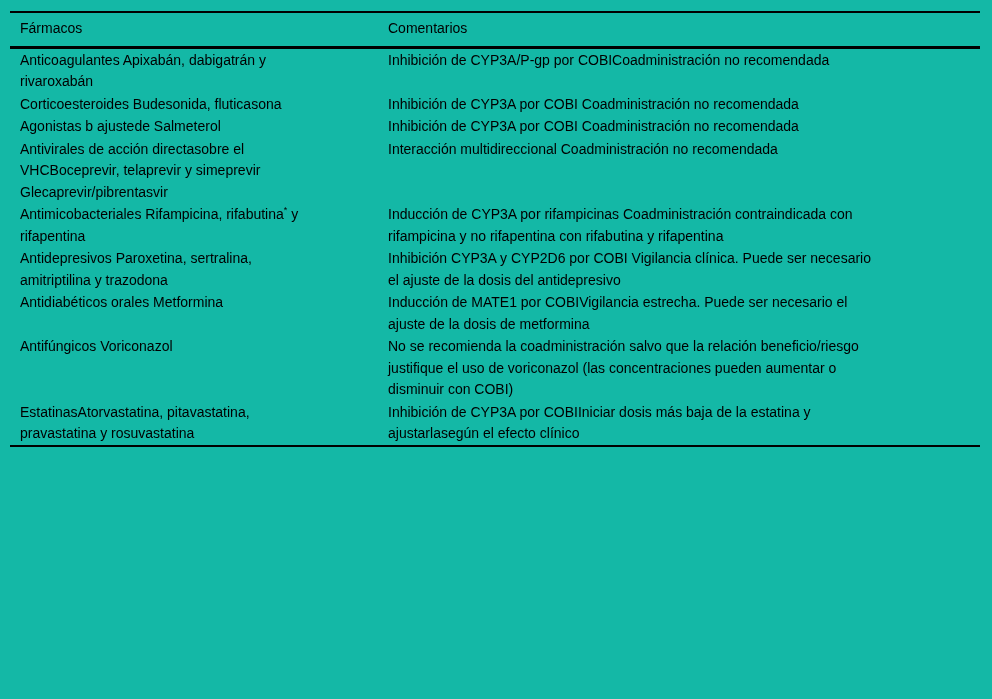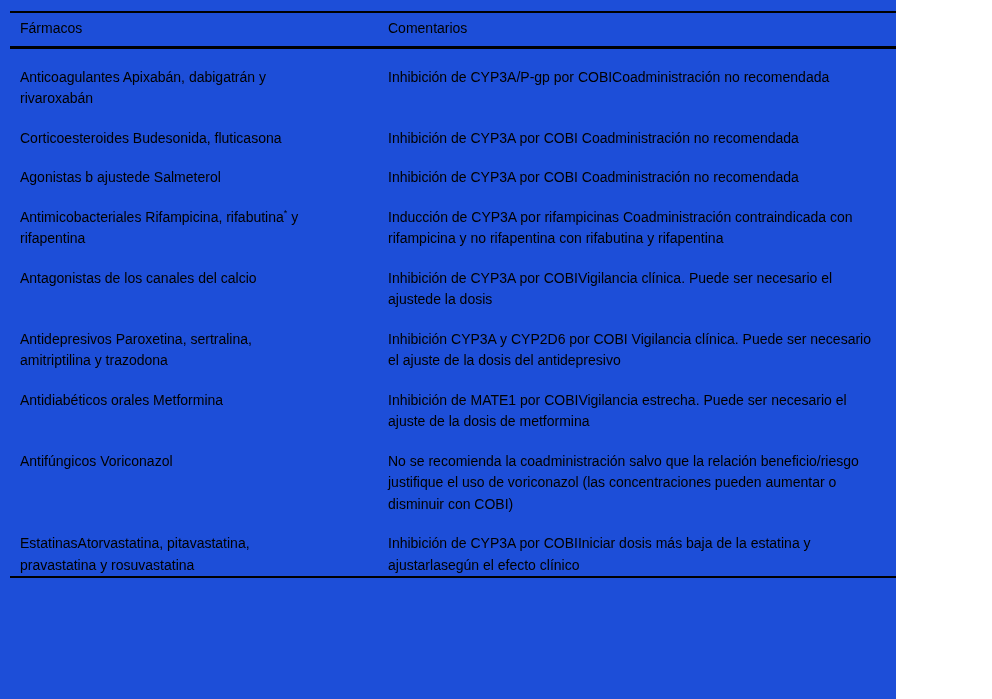--- a/index.html
+++ b/index.html
@@ -4,22 +4,22 @@
 <style>
   * { margin: 0; padding: 0; box-sizing: border-box; }
   html, body { background: #ffffff; }
   body {
     width: 992px; height: 699px;
     font-family: "Liberation Sans", sans-serif;
     color: #000000;
   }
   .page {
     position: relative;
-    width: 896px; height: 699px;
-    background: #1d4ed8;
+    width: 992px; height: 699px;
+    background: #14b8a6;
     overflow: hidden;
   }
   table.tbl {
     position: absolute;
     left: 10px; top: 11px;
     width: 970px;
     table-layout: fixed;
     border-collapse: collapse;
     border-top: 2px solid #000000;
     border-bottom: 2px solid #000000;
@@ -32,21 +32,21 @@
     font-size: 14px;
     line-height: 21.5px;
     padding-top: 5px;
     padding-bottom: 6px;
     border-bottom: 3px solid #000000;
   }
   th.col-f, td.col-f { width: 378px; padding-left: 10px; }
   th.col-c, td.col-c { padding-left: 0; }
   td {
     vertical-align: top;
-    padding-top: 18px;
+    padding-top: 1px;
   }
   .line {
     line-height: 21.5px;
     white-space: nowrap;
   }
   sup {
     font-size: 9px;
     vertical-align: super;
     line-height: 0;
   }
@@ -84,62 +84,63 @@
 
     <tr>
       <td class="col-f">
             <div class="line">Agonistas b ajustede Salmeterol</div>
           </td>
       <td class="col-c">
             <div class="line">Inhibición de CYP3A por COBI Coadministración no recomendada</div>
           </td>
     </tr>
 
+    <tr>
+      <td class="col-f">
+            <div class="line">Antivirales de acción directasobre el</div>
+            <div class="line">VHCBoceprevir, telaprevir y simeprevir</div>
+            <div class="line">Glecaprevir/pibrentasvir</div>
+          </td>
+      <td class="col-c">
+            <div class="line">Interacción multidireccional Coadministración no recomendada</div>
+          </td>
+    </tr>
 
     <tr>
       <td class="col-f">
             <div class="line"><span>Antimicobacteriales Rifampicina, rifabutina</span><sup>*</sup><span> y</span></div>
             <div class="line">rifapentina</div>
           </td>
       <td class="col-c">
             <div class="line">Inducción de CYP3A por rifampicinas Coadministración contraindicada con</div>
             <div class="line">rifampicina y no rifapentina con rifabutina y rifapentina</div>
           </td>
     </tr>
 
 
 
-    <tr>
-      <td class="col-f">
-            <div class="line">Antagonistas de los canales del calcio</div>
-          </td>
-      <td class="col-c">
-            <div class="line">Inhibición de CYP3A por COBIVigilancia clínica. Puede ser necesario el</div>
-            <div class="line">ajustede la dosis</div>
-          </td>
-    </tr>
 
 
     <tr>
       <td class="col-f">
             <div class="line">Antidepresivos Paroxetina, sertralina,</div>
             <div class="line">amitriptilina y trazodona</div>
           </td>
       <td class="col-c">
             <div class="line">Inhibición CYP3A y CYP2D6 por COBI Vigilancia clínica. Puede ser necesario</div>
             <div class="line">el ajuste de la dosis del antidepresivo</div>
           </td>
     </tr>
 
     <tr>
       <td class="col-f">
             <div class="line">Antidiabéticos orales Metformina</div>
           </td>
       <td class="col-c">
-            <div class="line">Inhibición de MATE1 por COBIVigilancia estrecha. Puede ser necesario el</div>
+            <div class="line">Inducción de MATE1 por COBIVigilancia estrecha. Puede ser necesario el</div>
             <div class="line">ajuste de la dosis de metformina</div>
           </td>
     </tr>
 
     <tr>
       <td class="col-f">
             <div class="line">Antifúngicos Voriconazol</div>
           </td>
       <td class="col-c">
             <div class="line">No se recomienda la coadministración salvo que la relación beneficio/riesgo</div>

